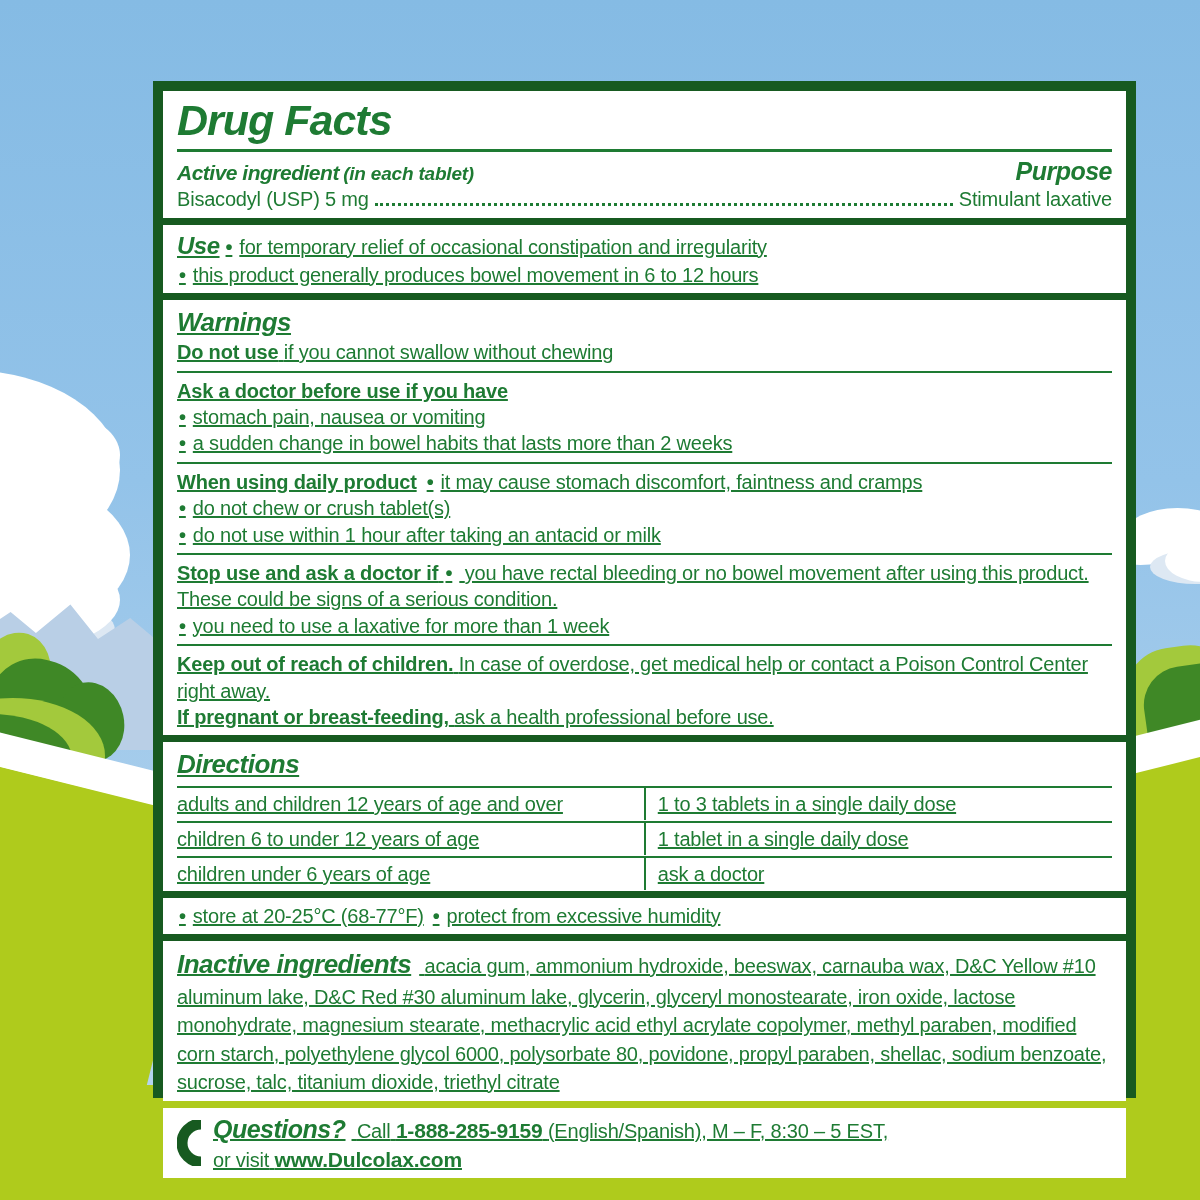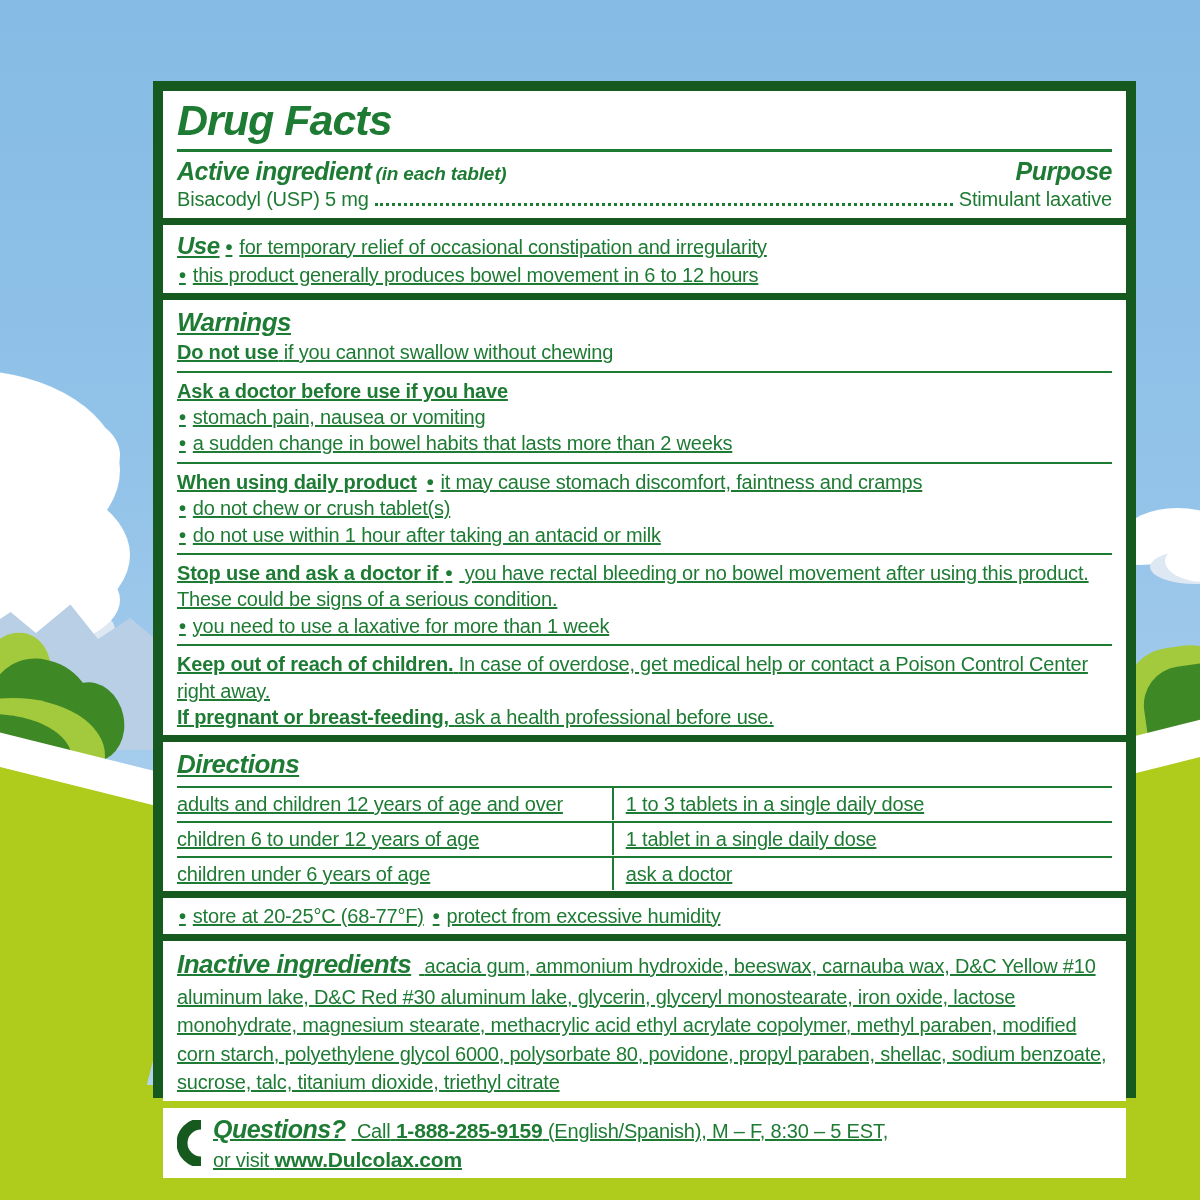--- a/index.html
+++ b/index.html
@@ -36,21 +36,21 @@
   .thinrule{border-top:2px solid #1E7B33;margin:5px 0;}
   .row{display:flex;justify-content:space-between;align-items:baseline;}
   .leader{flex:1;margin:0 6px 5px 6px;border-bottom:3px dotted #1E7B33;}
   .bullet-line{display:flex;align-items:baseline;}
   .dot{font-weight:bold;margin:0 7px 0 2px;}
   ul.plain{margin:0;padding:0;list-style:none;}
   ul.plain li{display:flex;align-items:baseline;}
   ul.plain li::before{content:"\2022";font-weight:bold;margin:0 7px 0 2px;}
   
   .dtable{border-top:2px solid #1E7B33;margin-top:4px;}
-  .drow{display:flex;align-items:center;min-height:33px;}
+  .drow{display:flex;align-items:center;min-height:33px;gap:32px;}
   .drow + .drow{border-top:2px solid #1E7B33;}
   .dcell-who{width:46.5%;padding:3px 4px 3px 0;box-sizing:border-box;}
   .dcell-dose{flex:1;border-left:2px solid #1E7B33;padding:3px 0 3px 12px;}
   
   .qwrap{display:flex;align-items:center;gap:10px;}
   .qtext{line-height:1.3;}
 </style>
 </head>
 <body>
 
@@ -85,21 +85,21 @@
 <div class="grass" style="left:1052px;top:794px;width:260px;height:620px;transform:rotate(-14deg);transform-origin:0 0;"></div>
 <div class="grass" style="left:0;top:1085px;width:1200px;height:115px;"></div>
 
 <div class="panel">
 
   <div class="box">
     <div class="h-main">Drug Facts</div>
     <div class="rule"></div>
     <div class="row">
       <div>
-        <span class="h-sec" style="font-size:25px;">Active ingredient</span>
+        <span class="h-sec" style="font-size:21px;">Active ingredient</span>
         <span class="b" style="font-style:italic;font-size:19px;">(in each tablet)</span>
       </div>
       <div class="h-sec" style="font-size:25px;">Purpose</div>
     </div>
     <div class="row t">
       <span>Bisacodyl (USP) 5 mg</span>
       <span class="leader"></span>
       <span>Stimulant laxative</span>
     </div>
   </div>

